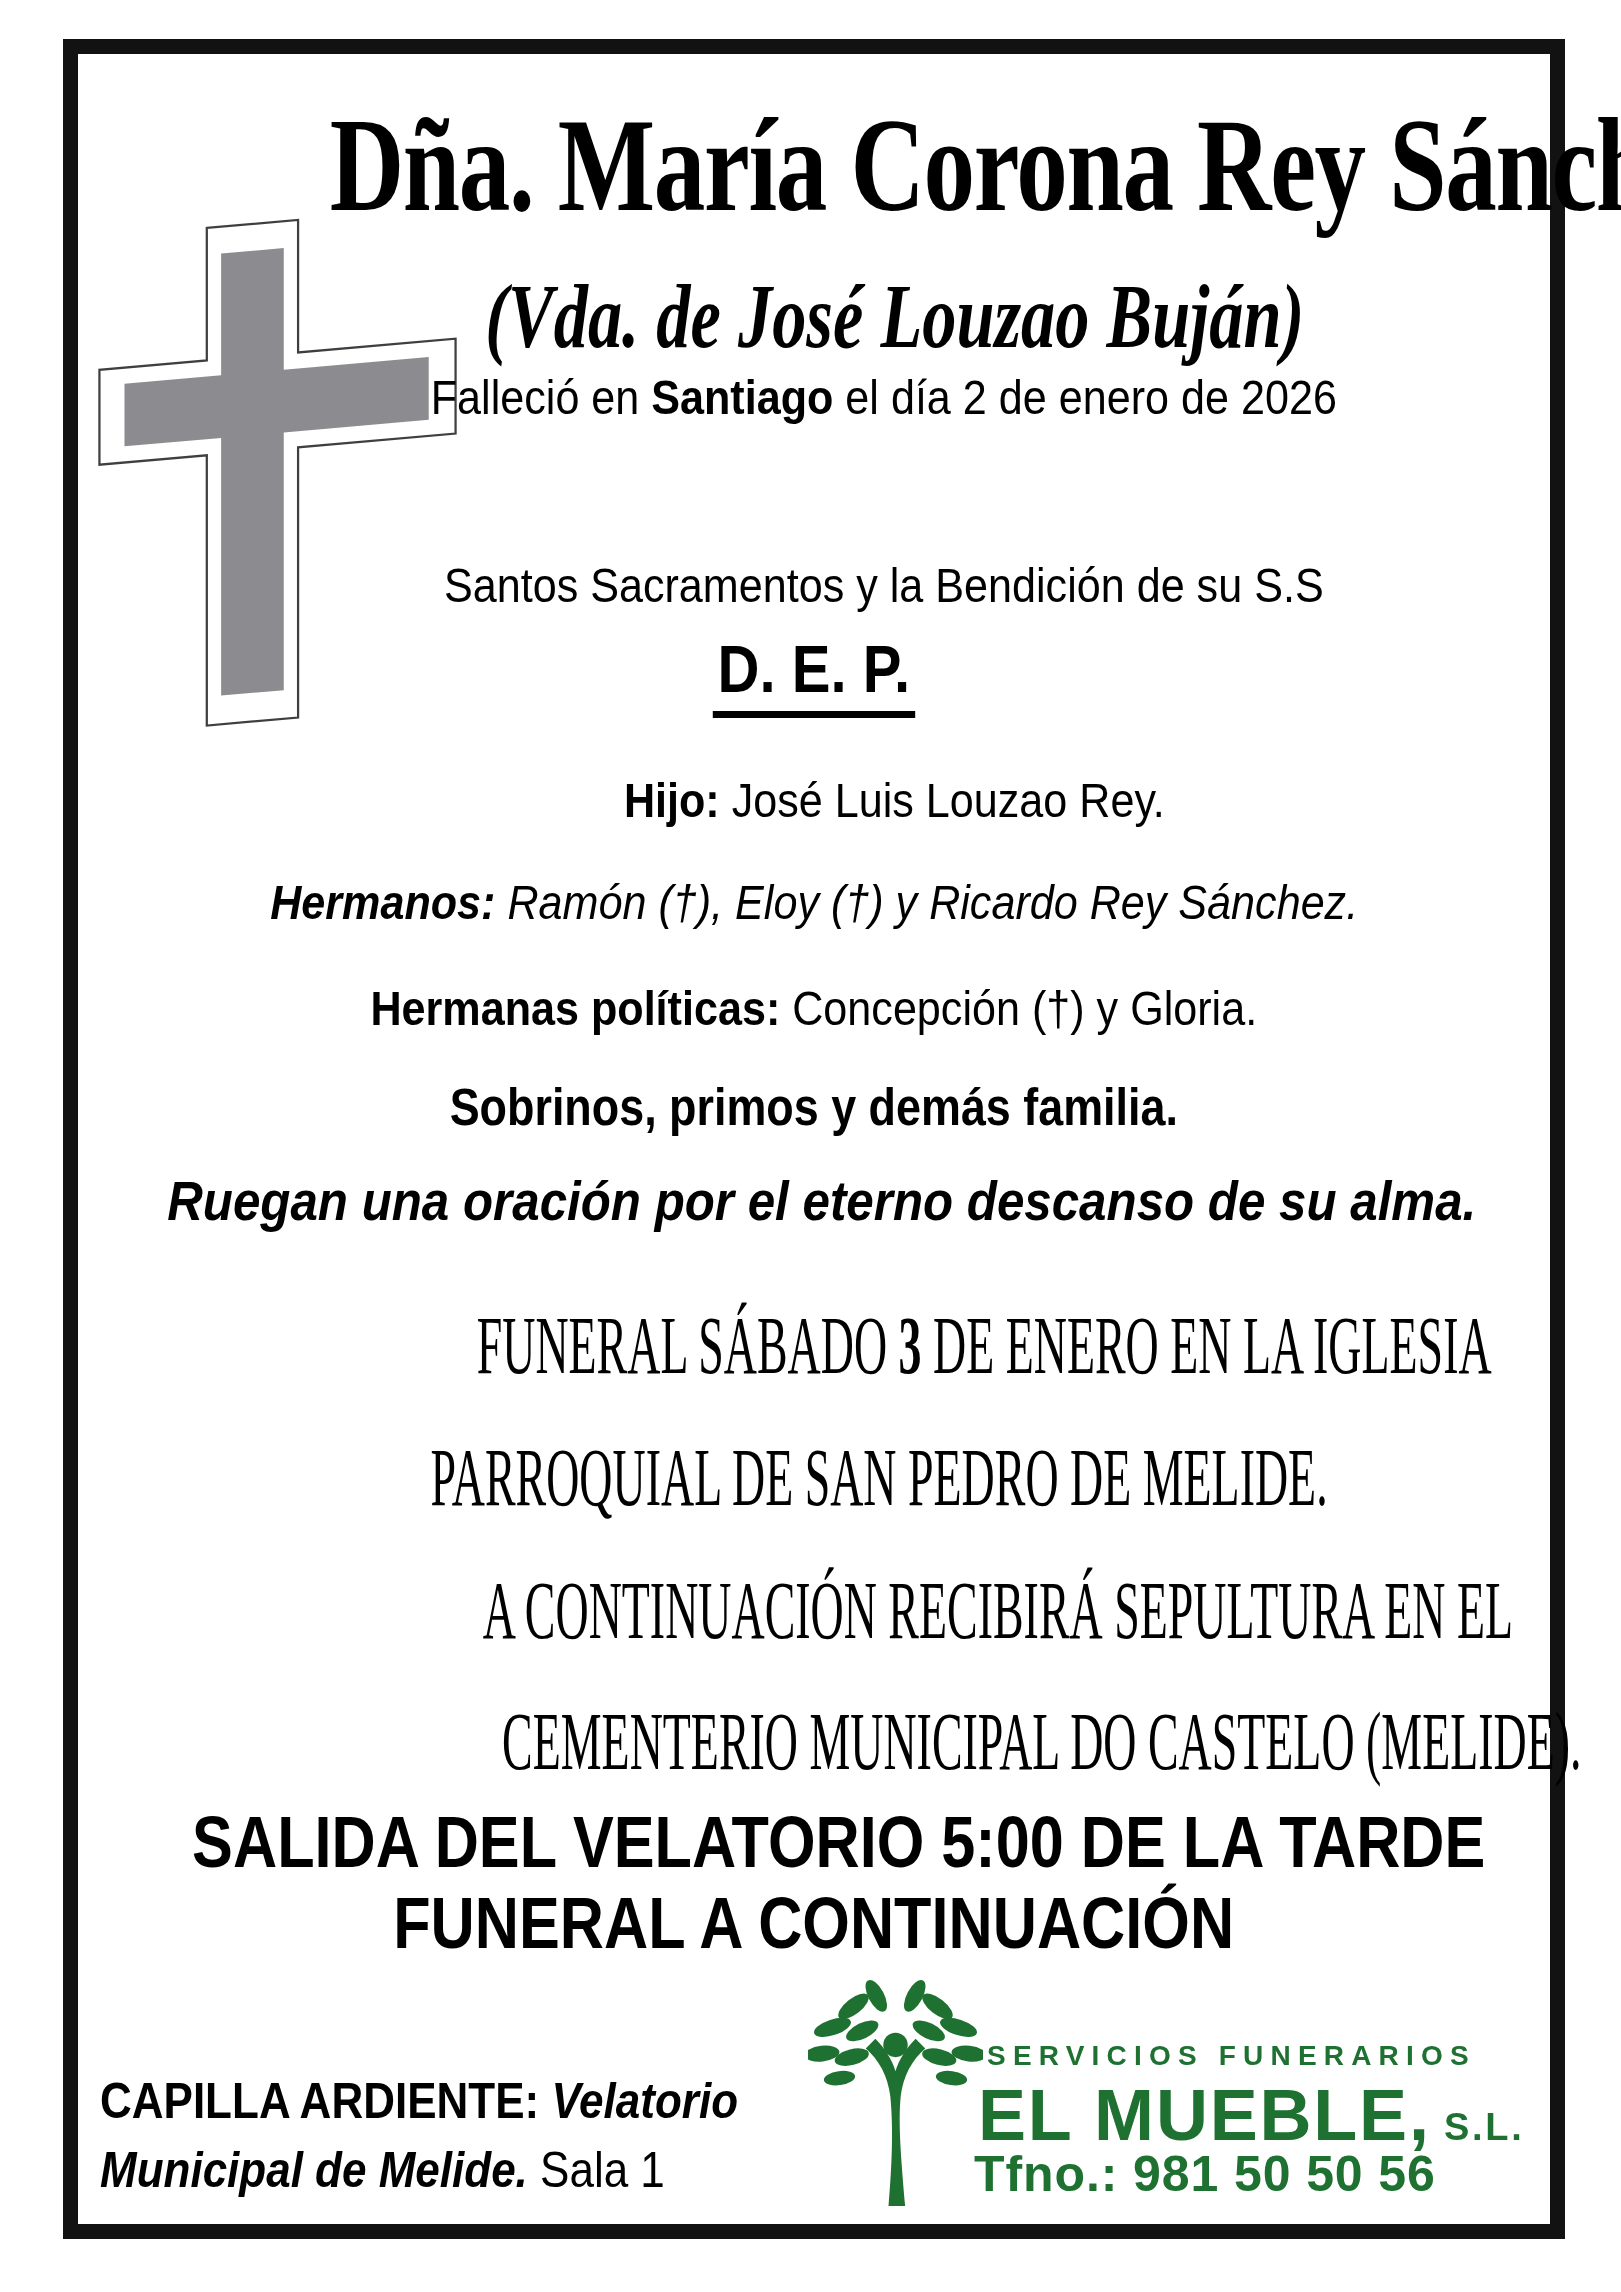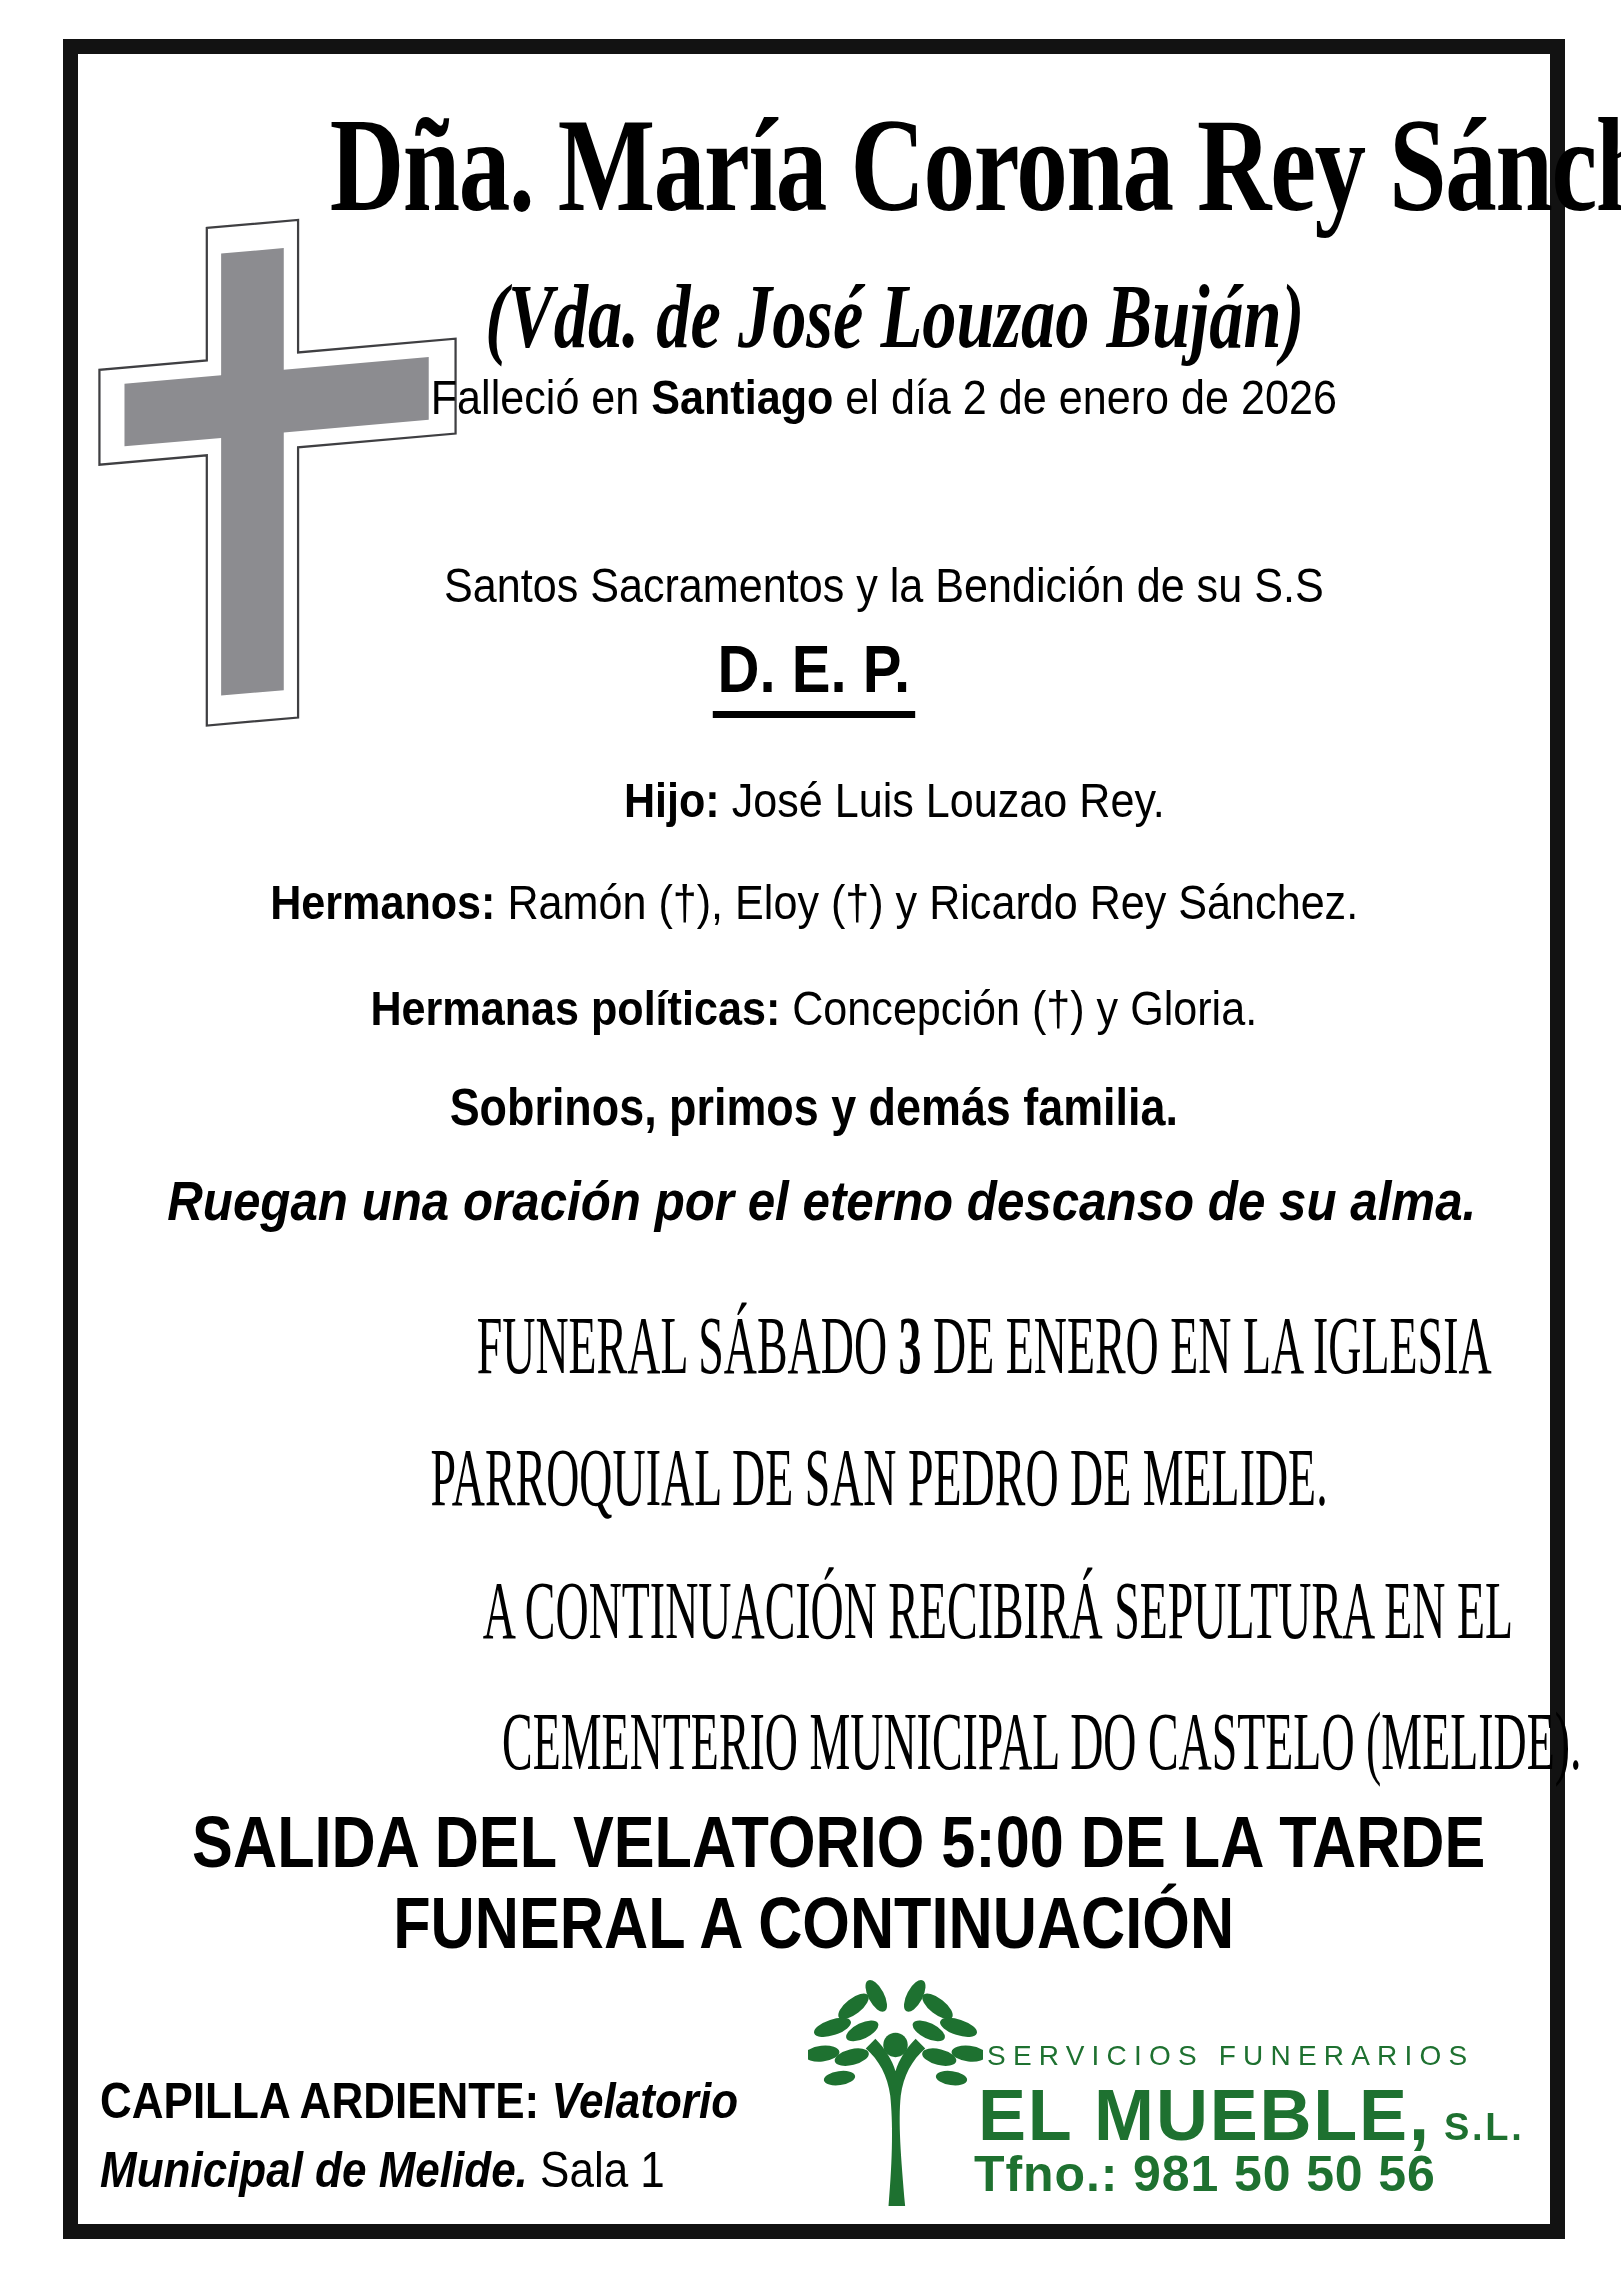--- a/index.html
+++ b/index.html
@@ -26,21 +26,21 @@
   .d1{top:317px;} .d2{top:413px;} .d3{top:505px;}
 
   .dep{top:580px;font-weight:bold;font-size:66px;}
   .dep .scx{transform:scaleX(0.88);}
   .dep .ul{display:inline-block;border-bottom:7.2px solid #000;padding:0 5.4px 5.4px 5.4px;}
 
   
   .fam{font-size:49px;}
   .fam .scx{transform:scaleX(0.88);}
   .hijo{top:720px;left:161px;}
-  .hermanos{top:822px;}
+  .hermanos{top:822px;font-style:italic;}
   .hermanas{top:928px;}
   .others{top:1026px;font-weight:bold;font-size:51px;}
   .others .scx{transform:scaleX(0.88);}
   .prayer{top:1116px;font:italic bold 56px/1.1 "Liberation Sans",sans-serif;}
   .prayer .scx{transform:scaleX(0.88);}
   .bld{font-weight:bold;}
 
   
   .fun{font:400 82px/1.1 "Liberation Serif",serif;}
   .fun .scx{transform:scaleX(0.56);}
@@ -54,21 +54,21 @@
 
   
   .chapel{position:absolute;left:21.5px;text-align:left;white-space:nowrap;font-size:50px;font-weight:bold;}
   .chapel .scx{transform:scaleX(0.88);transform-origin:0 50%;}
   .c1{top:2018px;} .c2{top:2087px;}
   .it{font-style:italic;}
   .reg{font-weight:normal;}
 
   
   .logo-tagline{position:absolute;left:909px;top:1986px;color:#1e7130;
-    font-weight:normal;font-size:28px;letter-spacing:7.2px;white-space:nowrap;}
+    font-weight:bold;font-size:28px;letter-spacing:7.2px;white-space:nowrap;}
   .logo-name{position:absolute;left:900px;top:2020px;color:#1e7130;white-space:nowrap;}
   .logo-name .big{font-weight:bold;font-size:72px;letter-spacing:1.8px;margin-top:16px;}
   .logo-name .small{font-weight:bold;font-size:38px;letter-spacing:2.7px;}
   .logo-phone{position:absolute;left:896px;top:2091px;color:#1e7130;
     font-weight:bold;font-size:50px;letter-spacing:0.9px;white-space:nowrap;}
 
   .cross-wrap{position:absolute;left:16px;top:157px;width:367px;height:519px;}
   .tree-wrap{position:absolute;left:730px;top:1917px;width:175px;height:237px;}
   svg{display:block;width:100%;height:100%;}
 </style>

